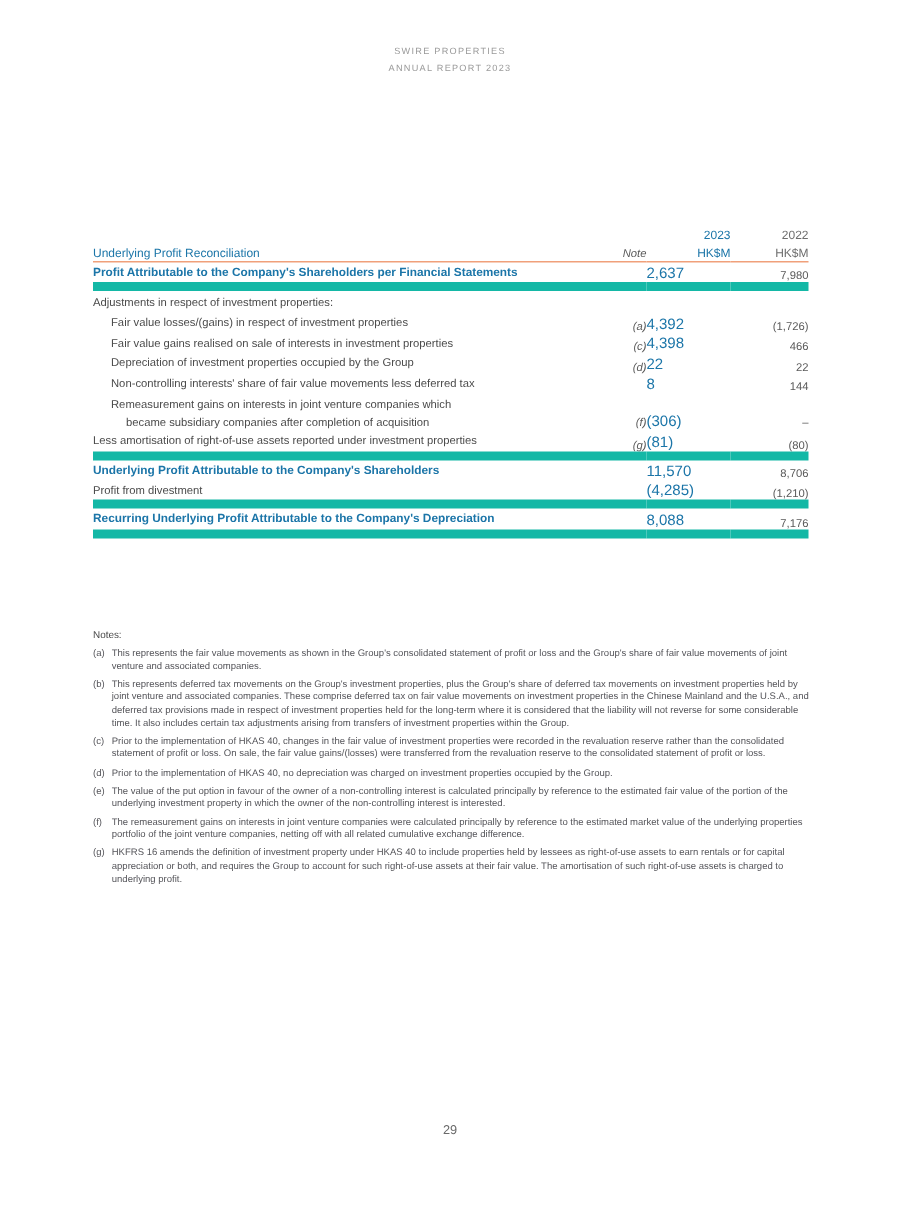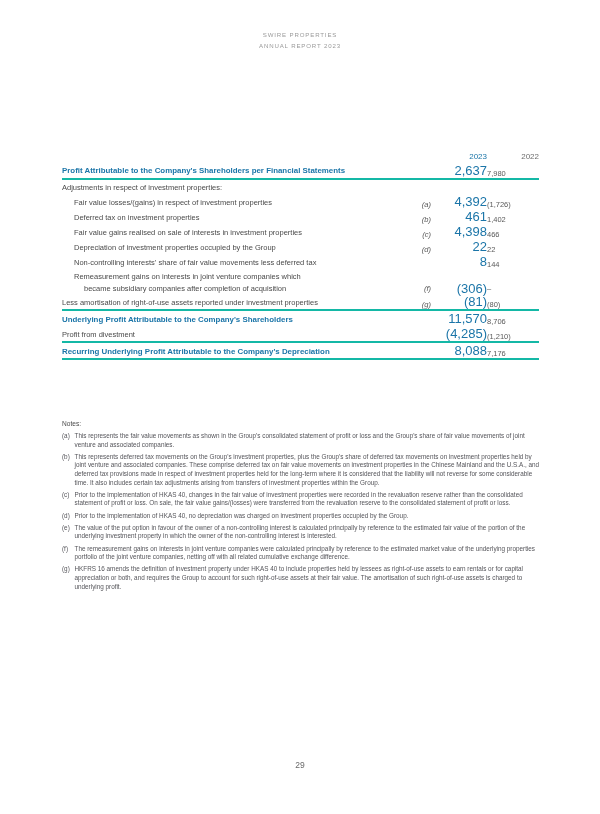--- a/index.html
+++ b/index.html
@@ -94,21 +94,21 @@
     font-size: 8px;
     line-height: 11px;
     padding-bottom: 2px;
     padding-right: 1px;
   }
   .hdr-unit.y1 { color: #1b75a8; }
   .hdr-unit.y2 { color: #6e6e6e; }
 
   
   tr.rule-top > td { border-bottom: 1px solid #f0a07a; }
-  tr.r-below > td  { border-bottom: 2px solid #14b8a6; }
+  tr.r-below > td  { border-bottom: 6px solid #14b8a6; }
 
   
   .lbl {
     font-size: 7.5px;
     line-height: 13.4px;
     color: #4a4a4a;
     padding-right: 4px;
   }
   .lbl.indent  { padding-left: 12px; }
   .lbl.hang    { padding-left: 12px; text-indent: 0; }
@@ -119,28 +119,28 @@
     font-size: 7.9px;
   }
   .note {
     text-align: right;
     font-style: italic;
     color: #5a5a5a;
     font-size: 7.5px;
     padding-right: 2px;
   }
   .v1 {
-    text-align: right;
+    text-align: left;
     color: #1b75a8;
     font-weight: bold;
-    font-size: 13px;
+    font-size: 10px;
     padding-right: 1px;
   }
   .v2 {
-    text-align: left;
+    text-align: right;
     color: #5a5a5a;
     font-size: 7.5px;
     padding-right: 1px;
   }
   tr.tall .lbl, tr.tall .note, tr.tall .v1, tr.tall .v2 { line-height: 11.6px; }
   tr.tall td { padding-top: 2px; }
 
   tr.section .lbl { padding-top: 1px; }
 
   
@@ -171,21 +171,20 @@
 
   
   .folio {
     position: absolute;
     top: 748px;
     left: 0;
     width: 600px;
     text-align: center;
     font-size: 8.5px;
     color: #6a6a6a;
-    margin-top: 12px;
   }
 </style>
 </head>
 <body>
 
 <div class="page">
 
   <div class="run-head">
     <div>SWIRE PROPERTIES</div>
     <div>ANNUAL REPORT 2023</div>
@@ -199,20 +198,26 @@
           <col class="c-y1">
           <col class="c-y2">
       </colgroup>
       <tbody>
         <tr>
           <td></td>
           <td></td>
           <td class="hdr-year y1">2023</td>
           <td class="hdr-year y2">2022</td>
         </tr>
+        <tr class="rule-top">
+          <td class="hdr-title">Underlying Profit Reconciliation</td>
+          <td class="hdr-note">Note</td>
+          <td class="hdr-unit y1">HK$M</td>
+          <td class="hdr-unit y2">HK$M</td>
+        </tr>
 
         <tr class="r-below">
           <td class="lbl strong">Profit Attributable to the Company's Shareholders per Financial Statements</td>
           <td class="note"></td>
           <td class="v1">2,637</td>
           <td class="v2">7,980</td>
         </tr>
 
         <tr class="section">
           <td class="lbl">Adjustments in respect of investment properties:</td>
@@ -221,26 +226,20 @@
           <td class="v2"></td>
         </tr>
 
         <tr>
           <td class="lbl indent">Fair value losses/(gains) in respect of investment properties</td>
           <td class="note">(a)</td>
           <td class="v1">4,392</td>
           <td class="v2">(1,726)</td>
         </tr>
 
-        <tr>
-          <td class="lbl indent">Deferred tax on investment properties</td>
-          <td class="note">(b)</td>
-          <td class="v1">461</td>
-          <td class="v2">1,402</td>
-        </tr>
 
         <tr>
           <td class="lbl indent">Fair value gains realised on sale of interests in investment properties</td>
           <td class="note">(c)</td>
           <td class="v1">4,398</td>
           <td class="v2">466</td>
         </tr>
 
         <tr>
           <td class="lbl indent">Depreciation of investment properties occupied by the Group</td>

